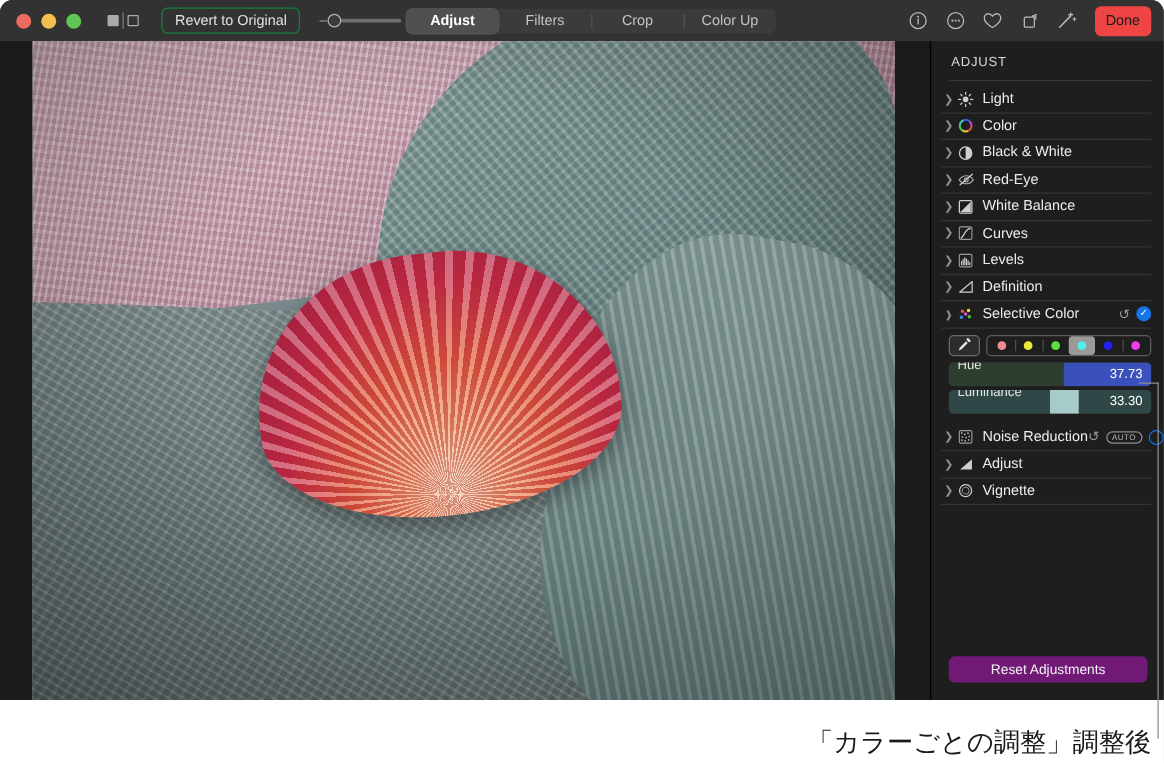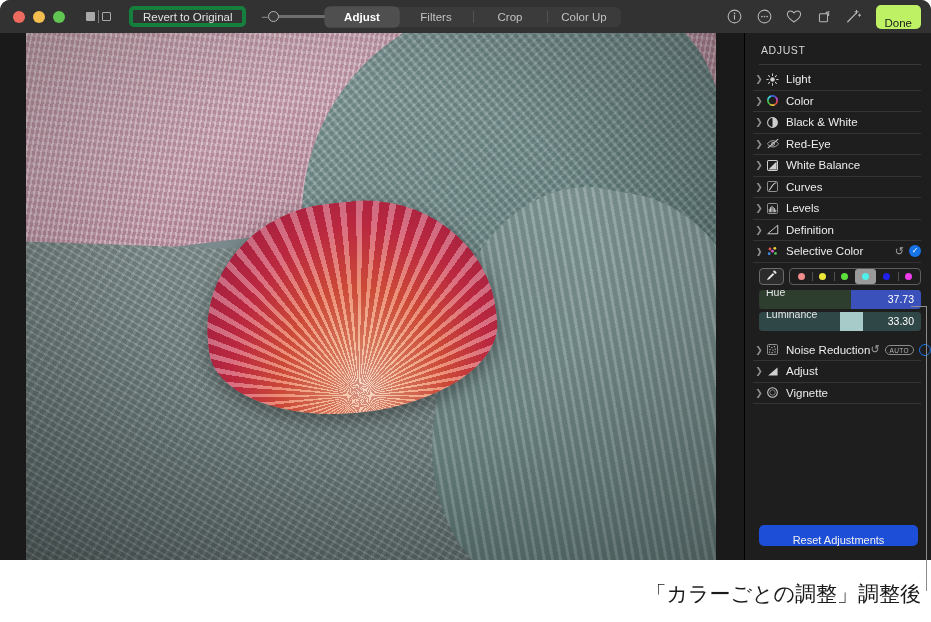--- a/index.html
+++ b/index.html
@@ -46,21 +46,21 @@
   }
   .split-icon .s2 {
     width: 9px; height: 9px; border: 1.3px solid #a9a9a9;
     border-radius: 1px;
   }
 
   .revert-btn {
     margin-left: 18px;
     height: 21px;
     padding: 0 10px;
-    border: 4px solid #15803d;
+    border: 1px solid #15803d;
     border-radius: 5px;
     background: transparent;
     color: #e2e2e2;
     font-size: 11.5px;
     display: flex; align-items: center;
     cursor: default;
   }
 
   .zoomctl {
     margin-left: 12px;
@@ -118,25 +118,25 @@
     display: flex; align-items: center; gap: 13px;
   }
   .ticon {
     width: 17px; height: 17px;
     display: flex; align-items: center; justify-content: center;
     color: #b8b8b8;
     cursor: default;
   }
   .done-btn {
     height: 21px; padding: 12px 9px;
-    background: #bef264;
+    background: #ef4444;
     color: #1b1b1b;
     font-size: 11.5px;
     border-radius: 5px;
-    display: flex; align-items: flex-start;
+    display: flex; align-items: center;
     font-weight: normal;
     cursor: default;
   }
 
   
   .canvas {
     position: absolute; left: 0; top: 33px;
     width: 744px; height: 527px;
     background: #1a1a1a;
   }
@@ -316,23 +316,23 @@
   .sl-val {
     position: absolute; right: 7px; top: 0; bottom: 0;
     display: flex; align-items: center;
     font-size: 10.5px; color: #ffffff;
     z-index: 3;
   }
 
   .reset-btn {
     position: absolute; left: 14px; bottom: 14px;
     width: 159px; height: 21px;
-    background: #1d4ed8;
+    background: #701a75;
     border-radius: 5px;
-    display: flex; align-items: flex-end; justify-content: center;
+    display: flex; align-items: center; justify-content: center;
     font-size: 11px; color: #f0f0f0;
     cursor: default;
   }
 
   
   .callout {
     position: absolute;
     left: 911px; top: 306px;
     width: 16px; height: 285px;
     border-top: 1.3px solid #8c8c8c;

